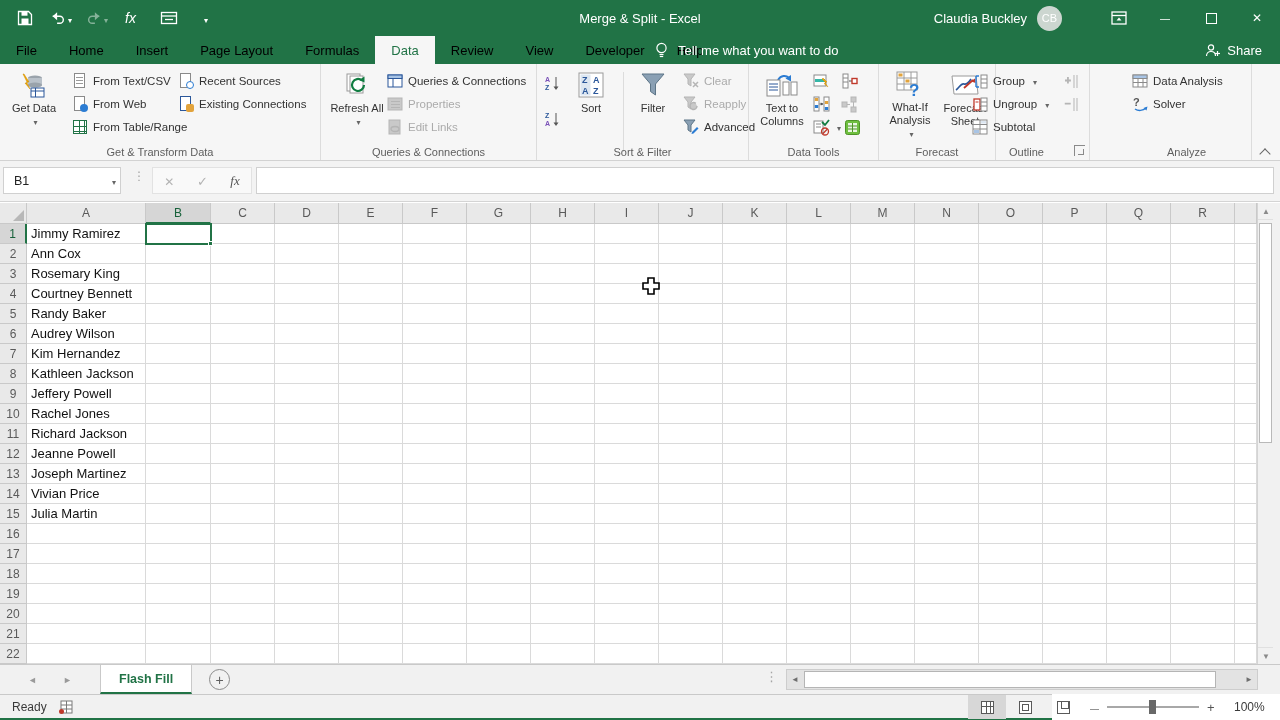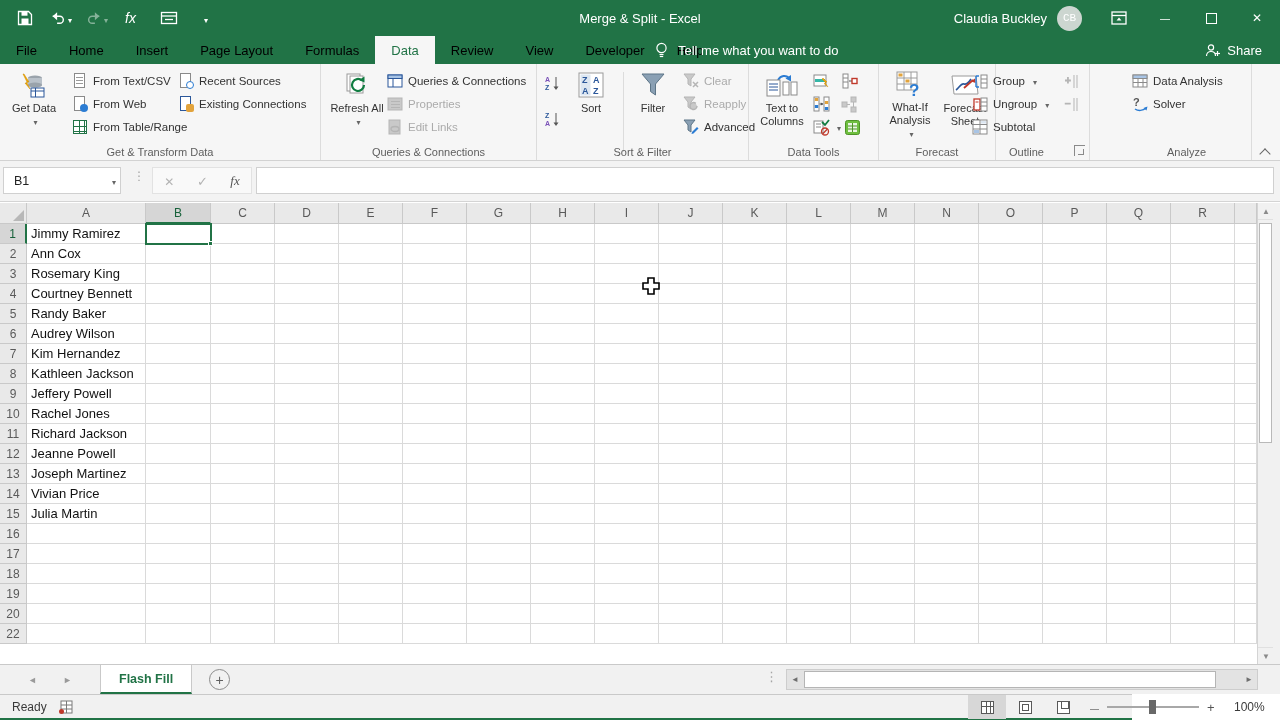--- a/index.html
+++ b/index.html
@@ -9,21 +9,21 @@
   
   .titlebar{position:absolute;top:0;left:0;width:1280px;height:36px;background:#217346;color:#fff;}
   .qat{position:absolute;left:14px;top:0;height:36px;display:flex;align-items:center;gap:14px;}
   .qbtn{width:22px;height:22px;display:flex;align-items:center;justify-content:center;color:#fff;}
   .qbtn.dim{opacity:.45;}
   .dd::after{content:"▾";font-size:8px;color:#fff;margin-left:2px;}
   .ddg::after{content:"▾";font-size:8px;color:#666;margin-left:3px;}
   .win-title{position:absolute;left:0;top:0;width:100%;height:36px;display:flex;align-items:center;justify-content:center;font-size:13px;pointer-events:none;}
   .tb-right{position:absolute;right:0;top:0;height:36px;display:flex;align-items:center;}
   .user-name{font-size:13px;margin-right:10px;}
-  .avatar{width:25px;height:25px;border-radius:50%;background:#ccd6d0;color:#fff;font-size:11px;display:flex;align-items:center;justify-content:center;margin-right:14px;font-family:Liberation Mono, monospace;}
+  .avatar{width:25px;height:25px;border-radius:50%;background:#ccd6d0;color:#fff;font-size:11px;display:flex;align-items:center;justify-content:center;margin-right:34px;}
   .winbtn{width:46px;height:36px;display:flex;align-items:center;justify-content:center;font-size:13px;color:#fff;}
   .minglyph::after{content:"—";font-size:10px;}
   .maxglyph{width:11px;height:11px;border:1px solid #fff;display:inline-block;}
   .closeglyph::after{content:"✕";font-size:12px;}
 
   
   .tabrow{position:absolute;top:36px;left:0;width:1280px;height:28px;background:#217346;display:flex;align-items:stretch;}
   .mtab{color:#000000;font-size:13px;padding:0 16px;display:flex;align-items:center;}
   .mtab.active{background:#f6f6f6;color:#217346;}
   .tellme{position:absolute;left:655px;top:36px;height:28px;display:flex;align-items:center;gap:10px;color:#fff;font-size:13px;}
@@ -99,21 +99,21 @@
   .addsheet::after{content:"+";}
   .strip-dots{position:absolute;left:765px;top:4px;color:#a5a5a5;font-size:13px;}
   .strip-dots::after{content:"⋮";}
   .hscroll{position:absolute;left:786px;top:4px;width:472px;height:21px;background:#e3e3e3;border:1px solid #cdcdcd;display:flex;align-items:center;}
   .hs-arrow{width:16px;height:100%;display:flex;align-items:center;justify-content:center;color:#6e6e6e;font-size:8px;}
   .hs-l::after{content:"◄";}
   .hs-r::after{content:"►";}
   .hs-thumb{position:absolute;left:17px;top:1px;width:412px;height:17px;background:#fff;border:1px solid #b5b5b5;}
 
   
-  .statusbar{position:absolute;top:694px;left:0;width:1132px;height:26px;background:#f1f1f1;border-top:1px solid #c9c9c9;border-bottom:2px solid #217346;}
+  .statusbar{position:absolute;top:694px;left:0;width:1052px;height:26px;background:#f1f1f1;border-top:1px solid #c9c9c9;border-bottom:2px solid #217346;}
   .st-mode{position:absolute;left:12px;top:0;height:24px;display:flex;align-items:center;font-size:12px;color:#3a3a3a;}
   .macro-icon{position:absolute;left:58px;top:4px;width:16px;height:16px;}
   .view-btns{position:absolute;left:968px;top:0;height:24px;display:flex;}
   .vbtn{width:38px;height:24px;display:flex;align-items:center;justify-content:center;}
   .vbtn.active{background:#d7d7d7;}
   .vb-ic{width:13px;height:13px;border:1px solid #595959;position:relative;background:#fff;}
   .vb-normal{background:linear-gradient(#595959,#595959) 0 4px/13px 1px no-repeat,linear-gradient(#595959,#595959) 4px 0/1px 13px no-repeat,linear-gradient(#595959,#595959) 8px 0/1px 13px no-repeat,#fff;}
   .vb-layout::after{content:"";position:absolute;inset:2px;border:1px solid #595959;}
   .vb-break::after{content:"";position:absolute;left:3px;top:0;width:6px;height:6px;border:1px solid #595959;border-top:none;}
   .zoomctl{position:absolute;left:1090px;top:0;height:24px;display:flex;align-items:center;gap:8px;color:#444;}
@@ -1034,20 +1034,42 @@
         <div class="g-cell" style="width: 64px;"></div>
         <div class="g-cell" style="width: 64px;"></div>
         <div class="g-cell" style="width: 64px;"></div>
         <div class="g-cell" style="width: 64px;"></div>
         <div class="g-cell" style="width: 64px;"></div>
         <div class="g-cell" style="width: 64px;"></div>
         <div class="g-cell" style="width: 64px;"></div>
         <div class="g-cell" style="width: 22px;"></div>
       </div>
       <div class="g-row">
+        <div class="g-rowhead">21</div>
+        <div class="g-cell" style="width: 119px;"></div>
+        <div class="g-cell" style="width: 65px;"></div>
+        <div class="g-cell" style="width: 64px;"></div>
+        <div class="g-cell" style="width: 64px;"></div>
+        <div class="g-cell" style="width: 64px;"></div>
+        <div class="g-cell" style="width: 64px;"></div>
+        <div class="g-cell" style="width: 64px;"></div>
+        <div class="g-cell" style="width: 64px;"></div>
+        <div class="g-cell" style="width: 64px;"></div>
+        <div class="g-cell" style="width: 64px;"></div>
+        <div class="g-cell" style="width: 64px;"></div>
+        <div class="g-cell" style="width: 64px;"></div>
+        <div class="g-cell" style="width: 64px;"></div>
+        <div class="g-cell" style="width: 64px;"></div>
+        <div class="g-cell" style="width: 64px;"></div>
+        <div class="g-cell" style="width: 64px;"></div>
+        <div class="g-cell" style="width: 64px;"></div>
+        <div class="g-cell" style="width: 64px;"></div>
+        <div class="g-cell" style="width: 22px;"></div>
+      </div>
+      <div class="g-row">
         <div class="g-rowhead">22</div>
         <div class="g-cell" style="width: 119px;"></div>
         <div class="g-cell" style="width: 65px;"></div>
         <div class="g-cell" style="width: 64px;"></div>
         <div class="g-cell" style="width: 64px;"></div>
         <div class="g-cell" style="width: 64px;"></div>
         <div class="g-cell" style="width: 64px;"></div>
         <div class="g-cell" style="width: 64px;"></div>
         <div class="g-cell" style="width: 64px;"></div>
         <div class="g-cell" style="width: 64px;"></div>

